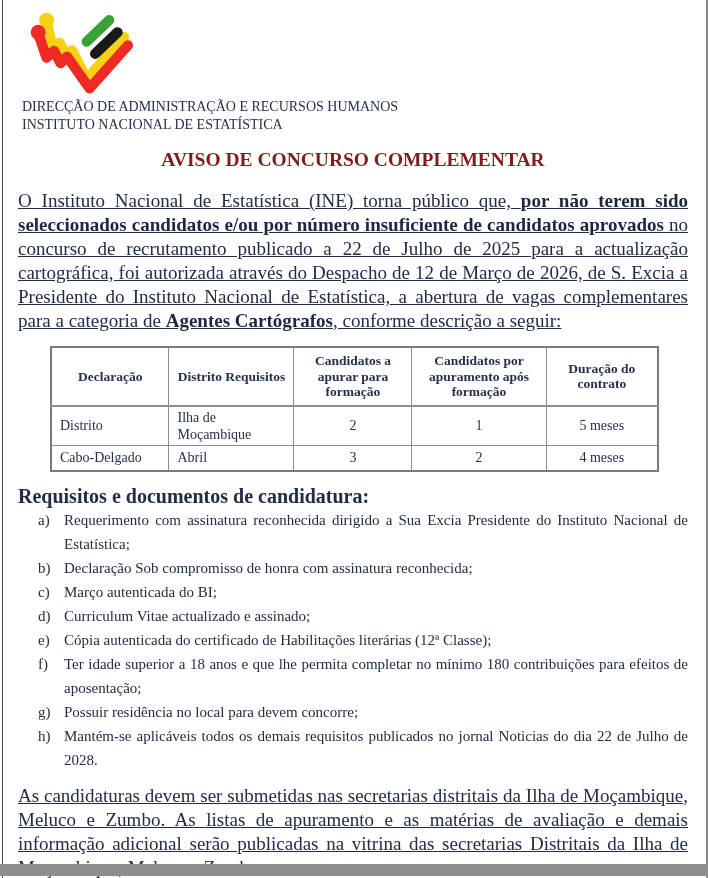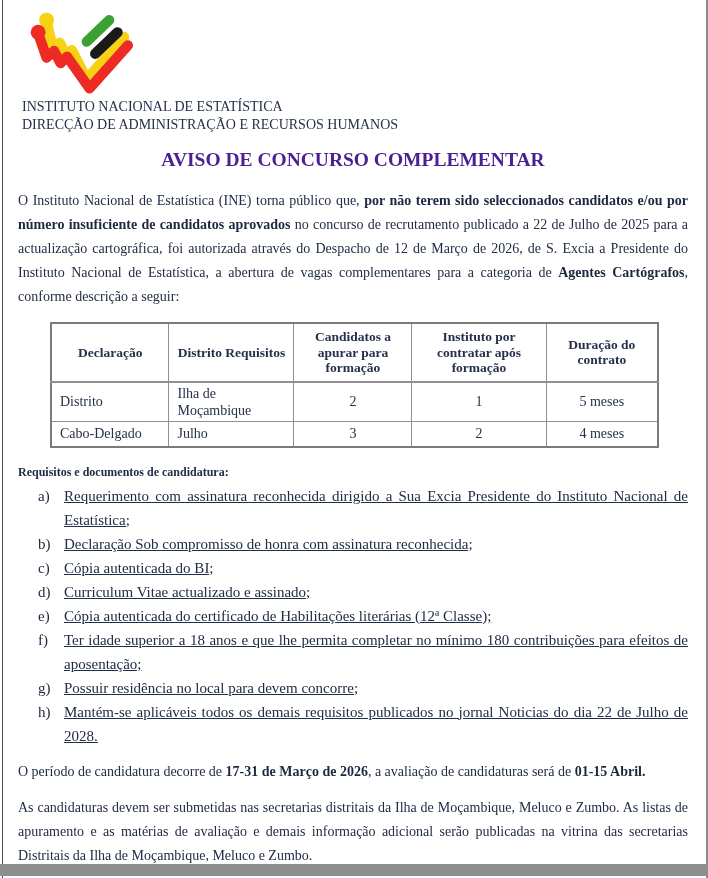--- a/index.html
+++ b/index.html
@@ -14,48 +14,48 @@
   .edge-left  { position: absolute; left: 2px;  top: 0; bottom: 0; width: 1px; background: #4d4d4d; }
   .edge-right { position: absolute; right: 0;   top: 0; bottom: 0; width: 2px; background: #8a8a8a; }
   .bottom-bar { position: absolute; left: 0; right: 0; bottom: 2px; height: 12px; background: #8e8e8e; }
 
   .page { padding: 8px 20px 0 18px; }
 
   .logo-wrap { margin-left: 6px; height: 86px; }
 
   .org { margin-top: 4px; margin-left: 4px; font-size: 14px; line-height: 18px; color: #25304a; }
 
-  .title { text-align: center; margin-top: 13px; font-weight: bold; font-size: 19.5px; line-height: 26px; color: #4c1d95; }
+  .title { text-align: center; margin-top: 13px; font-weight: bold; font-size: 19.5px; line-height: 26px; color: #7f1d1d; }
 
-  .para { margin: 0; text-align: justify; font-size: 14px; line-height: 24px; }
+  .para { margin: 0; text-align: justify; font-size: 19px; line-height: 24px; text-decoration: underline; }
   .intro-para { margin-top: 16px; }
   .para b { color: #1d2840; }
 
   table.vac-table {
     border-collapse: collapse;
     table-layout: fixed;
     width: 609px;
     margin: 13px 0 0 32px;
     font-size: 13.5px;
     color: #25304a;
   }
   table.vac-table, table.vac-table td, table.vac-table th { border: 1px solid #8f8f8f; }
   table.vac-table { border: 2px solid #7a7a7a; }
   table.vac-table th {
     font-weight: bold; text-align: center; vertical-align: middle;
     padding: 5px 4px; line-height: 15.5px; border-bottom: 2px solid #8f8f8f;
   }
   table.vac-table td { padding: 2px 8px; height: 20px; line-height: 17px; font-size: 14px; }
   table.vac-table td.num { text-align: center; padding: 2px 2px; }
 
-  .req-heading { margin-top: 12px; font-weight: bold; font-size: 12px; line-height: 24px; }
+  .req-heading { margin-top: 12px; font-weight: bold; font-size: 20px; line-height: 24px; }
   .req-list { margin-left: 20px; }
   .req-item { display: flex; }
   .req-letter { width: 26px; flex: 0 0 26px; font-size: 15px; line-height: 24px; }
-  .req-text { flex: 1; text-align: justify; font-size: 15px; line-height: 24px; text-decoration: underline; }
+  .req-text { flex: 1; text-align: justify; font-size: 15px; line-height: 24px; }
 
   .period-para { margin-top: 12px; }
   .submission-para { margin-top: 12px; }
 </style>
 </head>
 <body>
 
 <div class="page">
 
   <div class="logo-wrap">
@@ -63,22 +63,22 @@
       <path d="M21,14 L28,44 L35,37 L42,51 L48,45 L64,76 L104,31" fill="none" stroke="#F6D114" stroke-width="11" stroke-linecap="round" stroke-linejoin="round"></path>
       <path d="M12,27 L21,53 L29,46 L36,59 L43,52 L67,86 L108,40" fill="none" stroke="#EE2A24" stroke-width="11" stroke-linecap="round" stroke-linejoin="round"></path>
       <circle cx="21" cy="13" r="8" fill="#F6D114"></circle>
       <circle cx="12" cy="26" r="8" fill="#EE2A24"></circle>
       <path d="M64,36 L88,13" fill="none" stroke="#3BA135" stroke-width="11" stroke-linecap="round"></path>
       <path d="M73,49 L97,26" fill="none" stroke="#1A1A1A" stroke-width="11" stroke-linecap="round"></path>
     </svg>
   </div>
 
   <div class="org">
+    <div>DIRECÇÃO DE ADMINISTRAÇÃO E RECURSOS HUMANOS</div>
     <div>INSTITUTO NACIONAL DE ESTATÍSTICA</div>
-    <div>DIRECÇÃO DE ADMINISTRAÇÃO E RECURSOS HUMANOS</div>
   </div>
 
   <div class="title">
     <div>AVISO DE CONCURSO COMPLEMENTAR</div>
   </div>
 
   <p class="para intro-para"><span>O Instituto Nacional de Estatística (INE) torna público que, </span><b>por não terem sido seleccionados candidatos e/ou por número insuficiente de candidatos aprovados</b><span> no concurso de recrutamento publicado a 22 de Julho de 2025 para a actualização cartográfica, foi autorizada através do Despacho de 12 de Março de 2026, de S. Excia a Presidente do Instituto Nacional de Estatística, a abertura de vagas complementares para a categoria de </span><b>Agentes Cartógrafos</b><span>, conforme descrição a seguir:</span></p>
 
   <table class="vac-table">
     <colgroup>
@@ -86,56 +86,56 @@
         <col style="width:124px">
         <col style="width:117px">
         <col style="width:133px">
         <col style="width:111px">
     </colgroup>
     <thead>
       <tr>
         <th>Declaração</th>
         <th>Distrito Requisitos</th>
         <th>Candidatos a apurar para formação</th>
-        <th>Instituto por contratar após formação</th>
+        <th>Candidatos por apuramento após formação</th>
         <th>Duração do contrato</th>
       </tr>
     </thead>
     <tbody>
       <tr>
         <td>Distrito</td>
         <td>Ilha de Moçambique</td>
         <td class="num">2</td>
         <td class="num">1</td>
         <td class="num">5 meses</td>
       </tr>
       <tr>
         <td>Cabo-Delgado</td>
-        <td>Julho</td>
+        <td>Abril</td>
         <td class="num">3</td>
         <td class="num">2</td>
         <td class="num">4 meses</td>
       </tr>
     </tbody>
   </table>
 
   <div class="req-heading">Requisitos e documentos de candidatura:</div>
 
   <div class="req-list">
     <div class="req-item">
       <span class="req-letter">a)</span>
       <span class="req-text">Requerimento com assinatura reconhecida dirigido a Sua Excia Presidente do Instituto Nacional de Estatística;</span>
     </div>
     <div class="req-item">
       <span class="req-letter">b)</span>
       <span class="req-text">Declaração Sob compromisso de honra com assinatura reconhecida;</span>
     </div>
     <div class="req-item">
       <span class="req-letter">c)</span>
-      <span class="req-text">Cópia autenticada do BI;</span>
+      <span class="req-text">Março autenticada do BI;</span>
     </div>
     <div class="req-item">
       <span class="req-letter">d)</span>
       <span class="req-text">Curriculum Vitae actualizado e assinado;</span>
     </div>
     <div class="req-item">
       <span class="req-letter">e)</span>
       <span class="req-text">Cópia autenticada do certificado de Habilitações literárias (12ª Classe);</span>
     </div>
     <div class="req-item">
@@ -145,21 +145,20 @@
     <div class="req-item">
       <span class="req-letter">g)</span>
       <span class="req-text">Possuir residência no local para devem concorre;</span>
     </div>
     <div class="req-item">
       <span class="req-letter">h)</span>
       <span class="req-text">Mantém-se aplicáveis todos os demais requisitos publicados no jornal Noticias do dia 22 de Julho de 2028.</span>
     </div>
   </div>
 
-  <p class="para period-para"><span>O período de candidatura decorre de </span><b>17-31 de Março de 2026</b><span>, a avaliação de candidaturas será de </span><b>01-15 Abril</b><b>.</b></p>
 
   <p class="para submission-para">As candidaturas devem ser submetidas nas secretarias distritais da Ilha de Moçambique, Meluco e Zumbo. As listas de apuramento e as matérias de avaliação  e demais informação adicional serão publicadas na vitrina das secretarias Distritais da Ilha de Moçambique, Meluco e Zumbo.</p>
 
 </div>
 
 <div class="edge-left"></div>
 <div class="edge-right"></div>
 <div class="bottom-bar"></div>
 
 </body></html>

